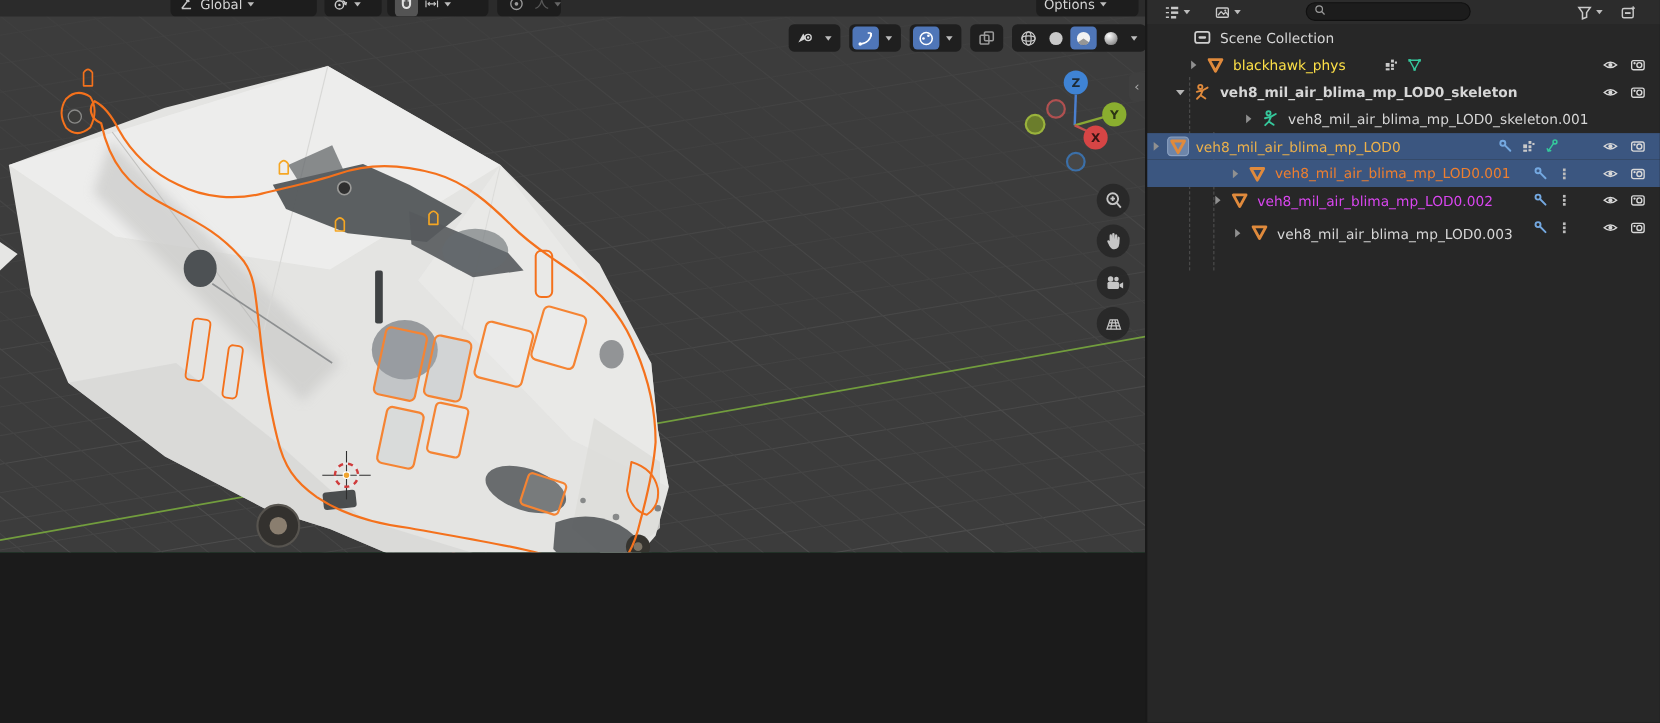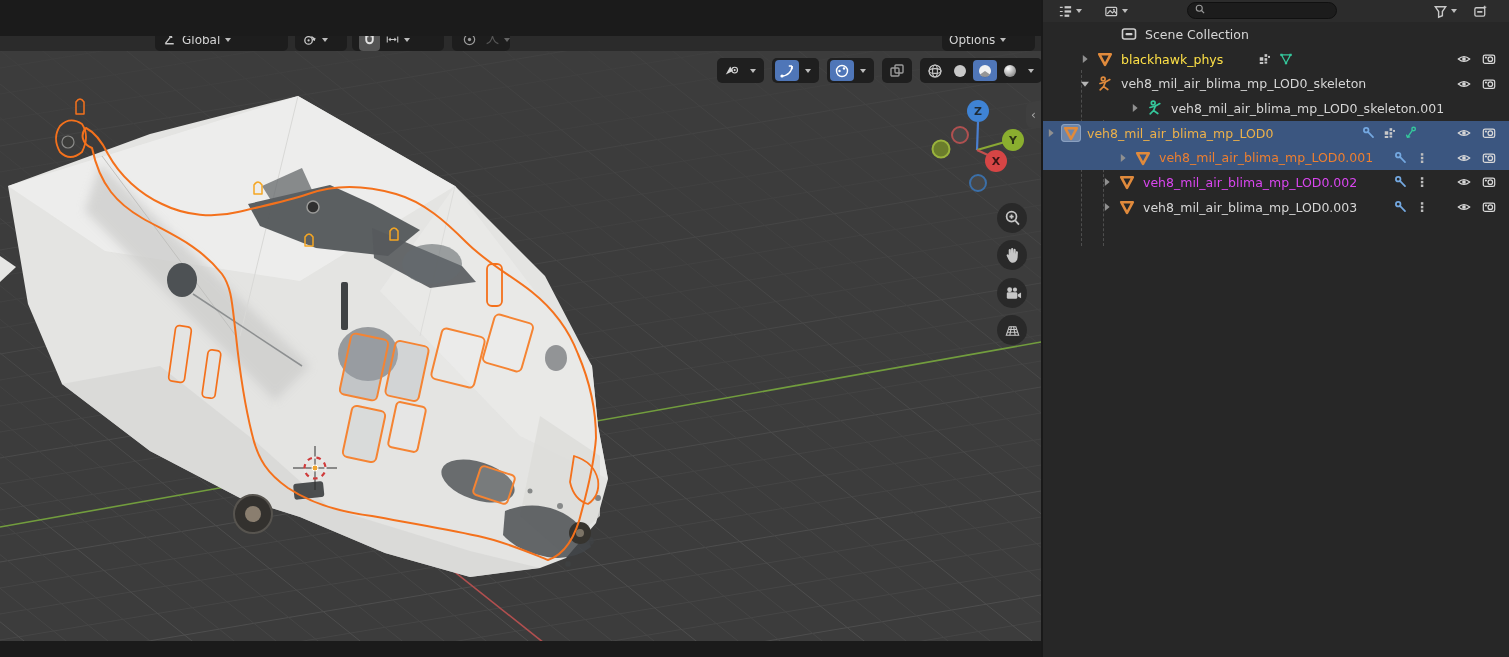--- a/index.html
+++ b/index.html
@@ -1,20 +1,20 @@
 <!DOCTYPE html>
 <html><head>
 <meta charset="utf-8">
 <style>
   html,body{margin:0;padding:0;background:#1b1b1b;}
   #app{position:relative;width:1509px;height:657px;overflow:hidden;
        font-family:"DejaVu Sans","Liberation Sans",sans-serif;color:#d6d6d6;font-size:12px;
        user-select:none;}
   
-  #viewport{position:absolute;left:0;top:0;width:1041px;height:605px;background:#15803d;overflow:hidden;margin-top:36px;}
+  #viewport{position:absolute;left:0;top:0;width:1041px;height:502px;background:#15803d;overflow:hidden;}
   #scene{position:absolute;left:0;top:0;}
   #vp-header{position:absolute;left:0;top:0;width:1041px;height:15px;background:#2b2b2b;overflow:hidden;z-index:5;}
   .hgrp{position:absolute;top:-8px;height:23px;display:flex;align-items:center;gap:5px;
         background:#1d1d1d;border-radius:5px;padding:0 7px;box-sizing:border-box;}
   .hgrp .seg{display:flex;align-items:center;gap:4px;padding:0 3px;height:23px;}
   .seg.pressed{background:#545454;border-radius:4px;}
   .hlabel{color:#d4d4d4;font-size:12px;}
   .chev{width:0;height:0;border-left:3.5px solid transparent;border-right:3.5px solid transparent;
         border-top:4.5px solid #bdbdbd;display:inline-block;}
   .dim{opacity:.45;}
@@ -502,21 +502,21 @@
               <rect x="2" y="4" width="10.5" height="9" rx="1.5"></rect>
               <rect x="4.5" y="7.5" width="5.5" height="1.8" fill="#c9c9c9" stroke="none"></rect>
               <path d="M12.5 1.8 v3.4 M10.8 3.5 h3.4" stroke-width="1.2"></path>
             </svg>
           </span>
       </div>
     </div>
     <div class="guide" style="left:38px;top:70px;height:176px;"></div>
     <div class="guide" style="left:60px;top:120px;height:126px;"></div>
     <div id="ol-tree">
-        <div class="ol-row" style="padding-left: 22px; margin-left: 36px;">
+        <div class="ol-row" style="padding-left: 22px;">
           <span class="ic"></span>
           <span class="obj-ic">
             <svg viewBox="0 0 16 16">
               <rect x="1.5" y="3" width="13" height="10" rx="2" fill="none" stroke="#cfcfcf" stroke-width="1.6"></rect>
               <rect x="4.5" y="7" width="7" height="2.2" rx="1" fill="#cfcfcf"></rect>
             </svg>
           </span>
           <span class="lbl" style="color:#d6d6d6">Scene Collection</span>
         </div>
         <div class="ol-row" style="padding-left: 34px;">
@@ -560,21 +560,21 @@
             </span>
             <span class="ic">
               <svg viewBox="0 0 16 16">
                 <rect x="1.5" y="3.5" width="13" height="9.5" rx="2" fill="none" stroke="#d8d8d8" stroke-width="1.4"></rect>
                 <circle cx="9.5" cy="8.2" r="2.6" fill="none" stroke="#d8d8d8" stroke-width="1.4"></circle>
                 <circle cx="4.5" cy="6.3" r="1.2" fill="#d8d8d8"></circle>
               </svg>
             </span>
           </span>
         </div>
-        <div class="ol-row" style="padding-left: 34px;">
+        <div class="ol-row" style="padding-left: 22px; font-weight: bold;">
           <span class="ic">
             <svg viewBox="0 0 16 16">
               <path d="M3.5 5.5 L8 11 L12.5 5.5 Z" fill="#b5b5b5"></path>
             </svg>
           </span>
           <span class="obj-ic">
             <svg viewBox="0 0 16 16" fill="none" stroke="#e08a3c" stroke-width="1.7" stroke-linecap="round">
               <circle cx="6.2" cy="3" r="1.9"></circle>
               <path d="M3 7.5 L8.5 6 M8.5 6 L12.8 3.6 M8.5 6 L6.5 10.5 L3.2 13.8 M6.5 10.5 L10.8 13.5"></path>
             </svg>
@@ -741,21 +741,21 @@
             </span>
             <span class="ic">
               <svg viewBox="0 0 16 16">
                 <rect x="1.5" y="3.5" width="13" height="9.5" rx="2" fill="none" stroke="#d8d8d8" stroke-width="1.4"></rect>
                 <circle cx="9.5" cy="8.2" r="2.6" fill="none" stroke="#d8d8d8" stroke-width="1.4"></circle>
                 <circle cx="4.5" cy="6.3" r="1.2" fill="#d8d8d8"></circle>
               </svg>
             </span>
           </span>
         </div>
-        <div class="ol-row" style="padding-left: 56px;">
+        <div class="ol-row" style="padding-left: 74px; align-items: flex-end;">
           <span class="ic">
             <svg viewBox="0 0 16 16">
               <path d="M5.5 3.5 L11 8 L5.5 12.5 Z" fill="#909090"></path>
             </svg>
           </span>
           <span class="obj-ic">
             <svg viewBox="0 0 16 16">
               <path d="M2.2 3.2 H13.8 L8 13.8 Z" fill="none" stroke="#e08a3c" stroke-width="2.6" stroke-linejoin="round"></path>
             </svg>
           </span>

